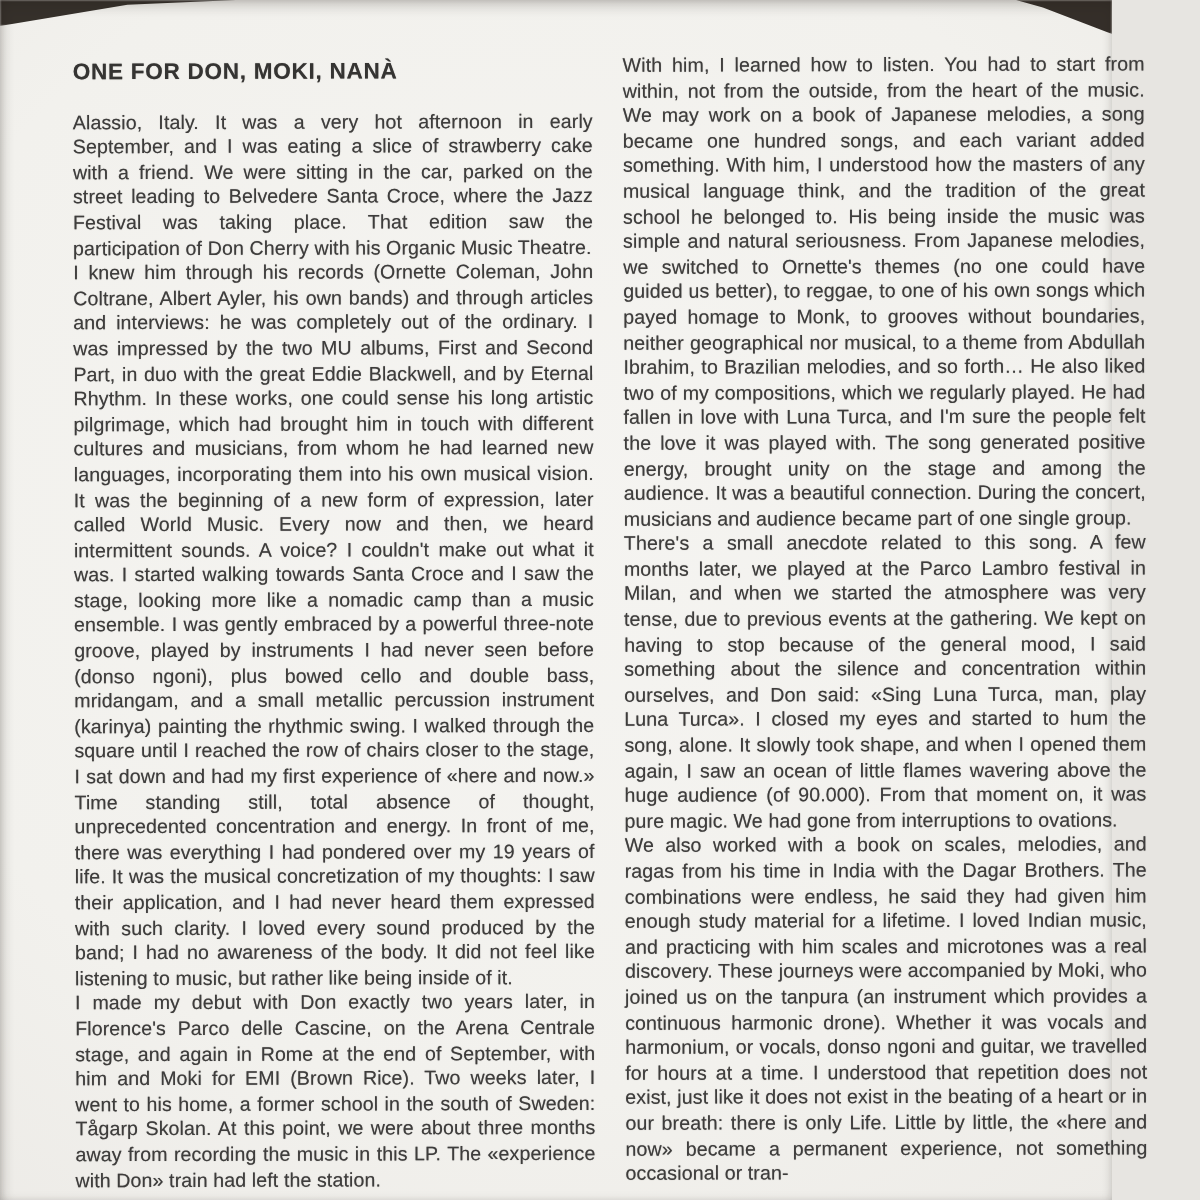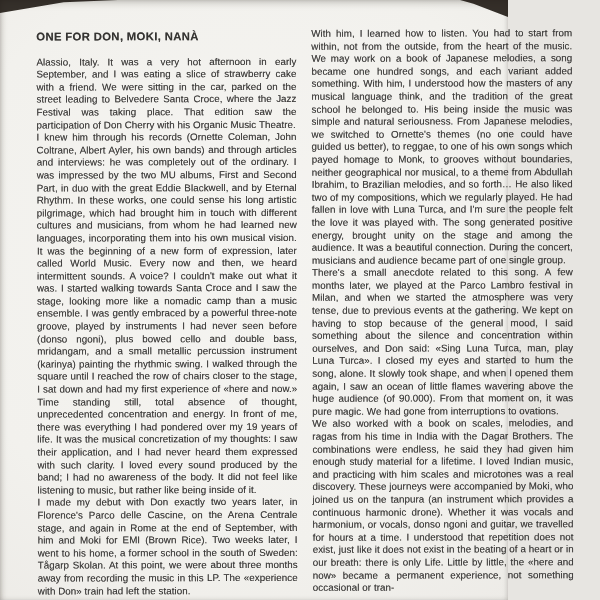--- a/index.html
+++ b/index.html
@@ -8,21 +8,21 @@
     width: 600px;
     height: 600px;
     overflow: hidden;
   }
   body {
     background: #e7e5e1;
     font-family: "Liberation Sans", sans-serif;
   }
   .photo {
     position: relative;
-    width: 508px;
+    width: 556px;
     height: 600px;
     background:
       radial-gradient(ellipse 130% 110% at 48% 42%,
         #f5f4f1 0%, #f2f1ed 45%, #eceae6 70%, #e2e0db 92%, #d9d7d2 100%);
     box-shadow:
       inset 0 5px 8px -4px rgba(40,32,26,0.35),
       inset 5px 0 7px -5px rgba(40,32,26,0.30),
       inset -3px 0 6px -4px rgba(40,32,26,0.18),
       inset 0 -3px 6px -4px rgba(40,32,26,0.15);
   }

